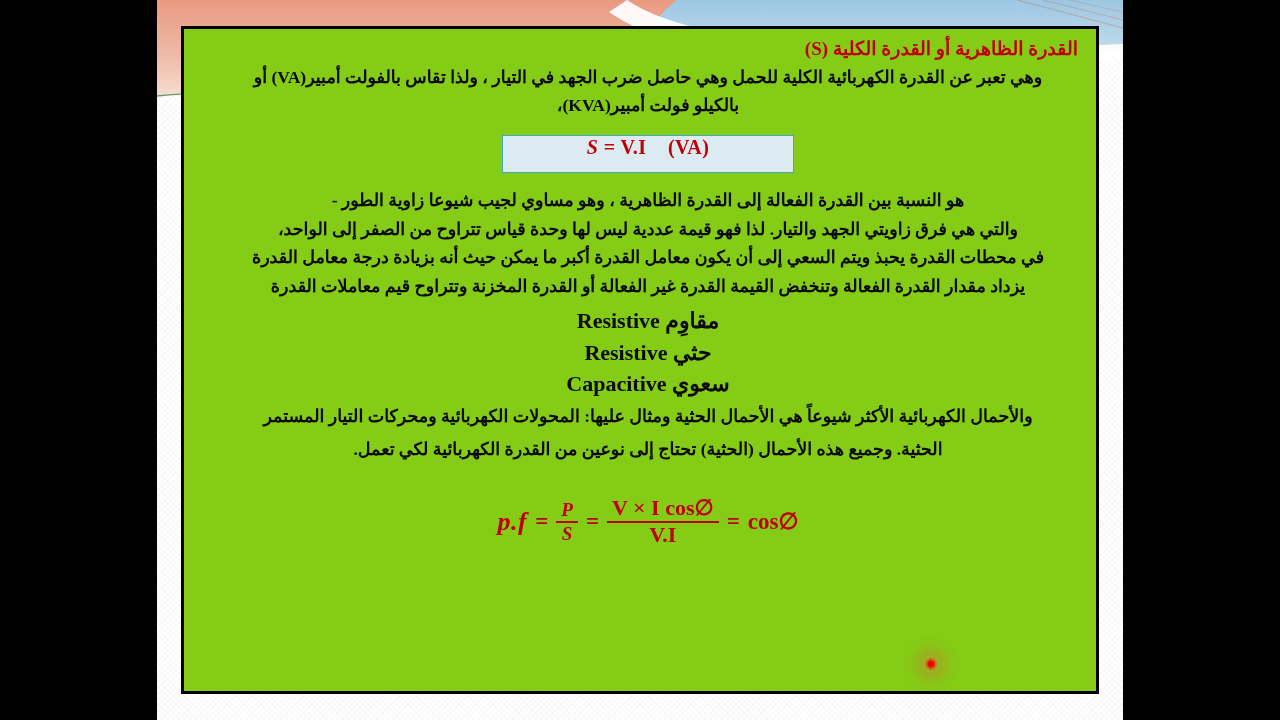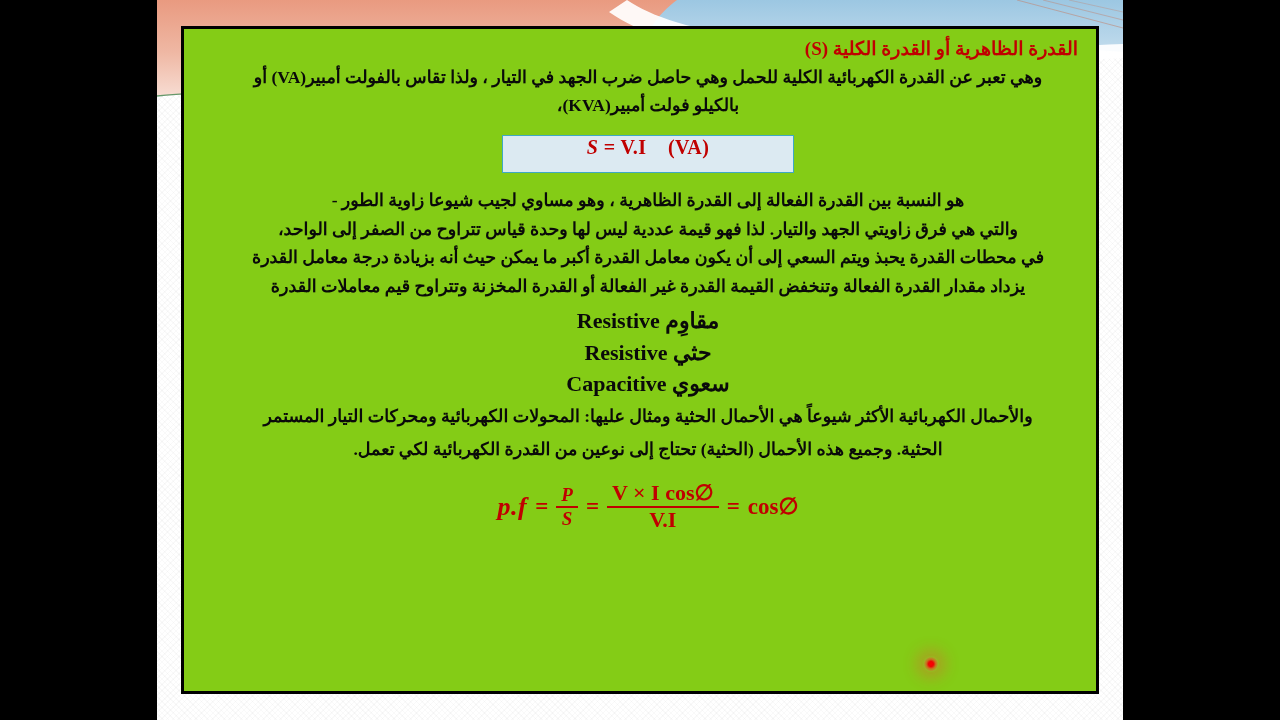--- a/index.html
+++ b/index.html
@@ -157,21 +157,21 @@
 
   
   #pf-equation {
     direction: ltr;
     display: flex;
     align-items: center;
     justify-content: center;
     gap: 6px;
     color: #C00000;
     font-weight: bold;
-    margin-top: 18px;
+    margin-top: 33px;
     font-family: "Liberation Serif", "DejaVu Serif", serif;
   }
   #pf-equation .lhs {
     font-style: italic;
     font-size: 26px;
     letter-spacing: 0.5px;
   }
   #pf-equation .eq {
     font-size: 23px;
     padding: 0 2px;

